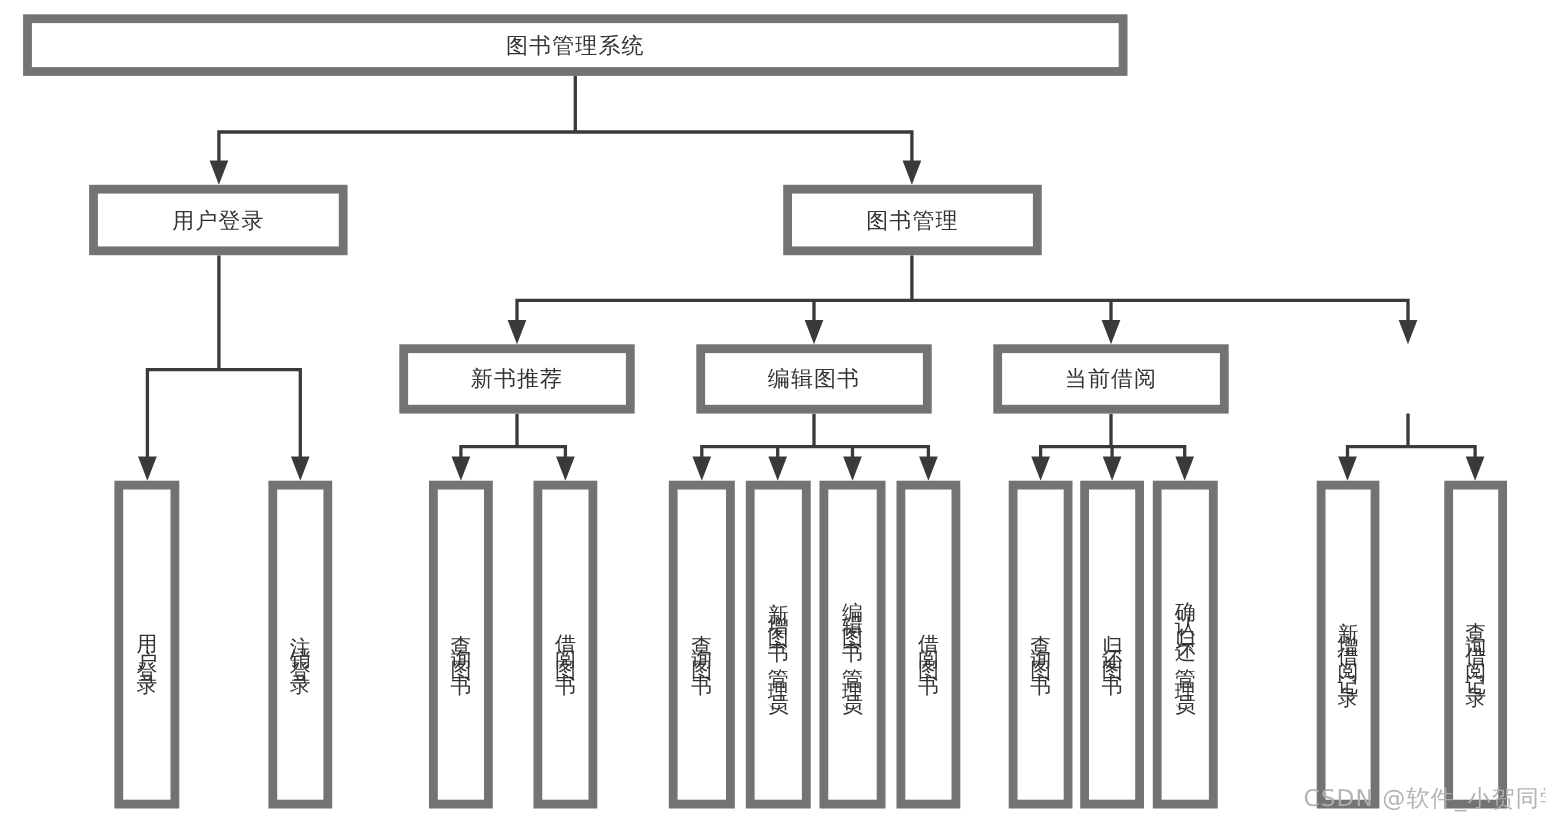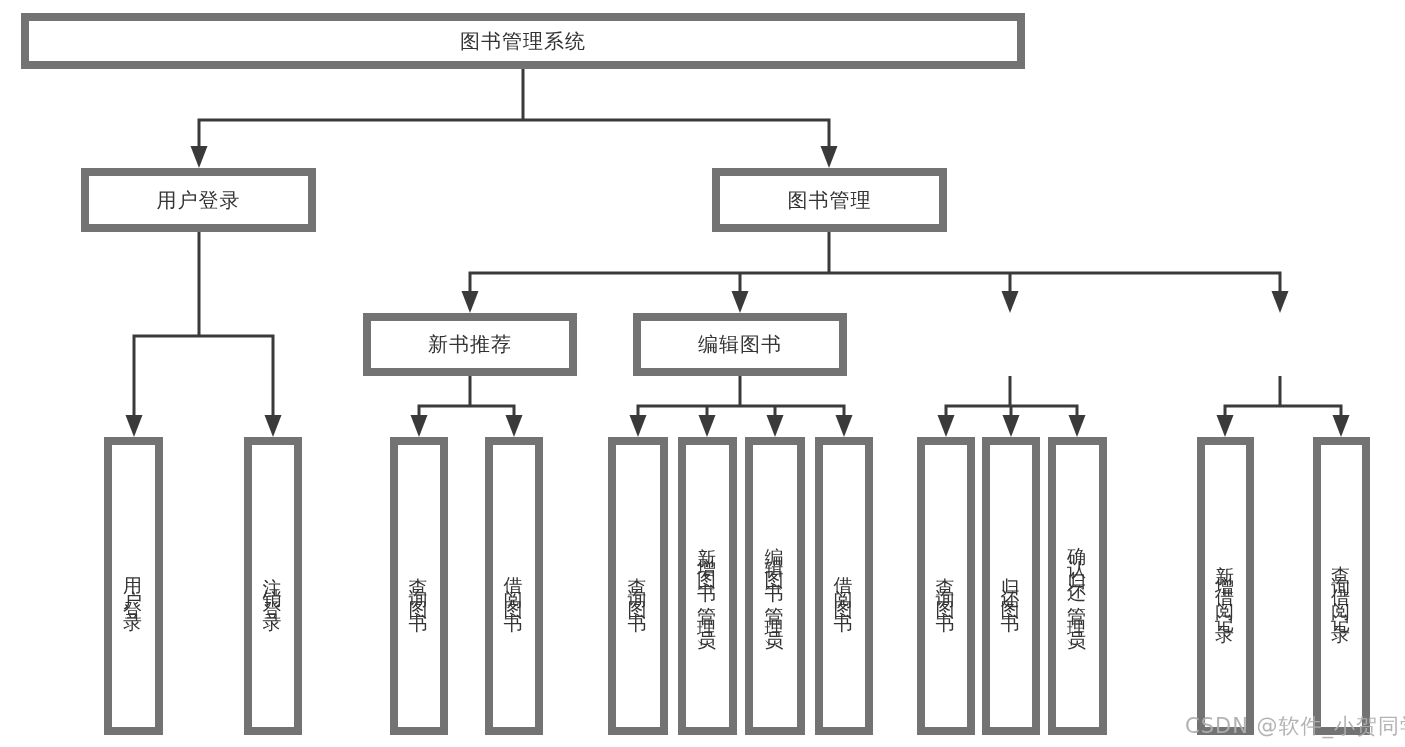--- a/index.html
+++ b/index.html
@@ -121,20 +121,23 @@
   <div id="n-book-mgmt" class="box hbox">
     <span>图书管理</span>
   </div>
 
   <div id="n-new-book-rec" class="box hbox">
     <span>新书推荐</span>
   </div>
   <div id="n-book-borrow" class="box hbox">
     <span>编辑图书</span>
   </div>
+  <div id="n-current-borrow" class="box hbox">
+    <span>当前借阅</span>
+  </div>
 
   <div id="n-leaf-user-login" class="box leaf vbox">
     <span>用户登录</span>
   </div>
   <div id="n-leaf-logout" class="box leaf vbox">
     <span>注销登录</span>
   </div>
   <div id="n-leaf-query-book-1" class="box leaf vbox">
     <span>查询图书</span>
   </div>

